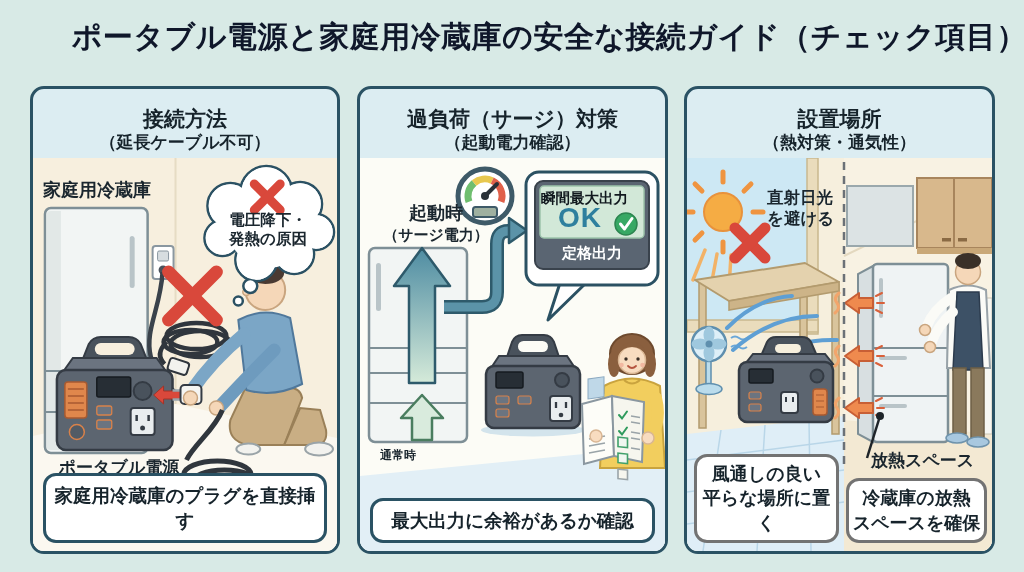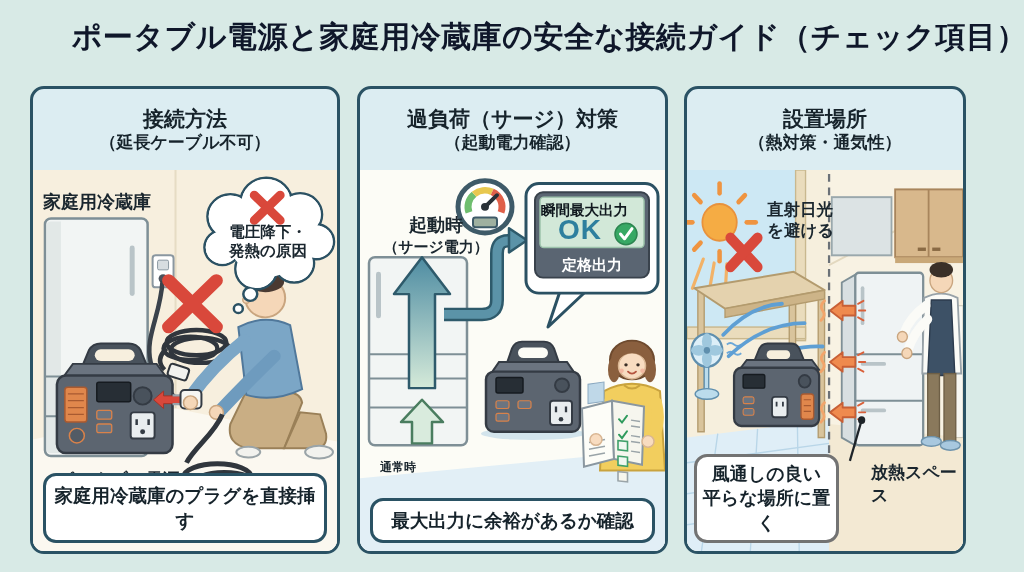--- a/index.html
+++ b/index.html
@@ -4,25 +4,25 @@
 <style>
   html,body{margin:0;padding:0;background:#D8EAE6;}
   .stage{position:relative;width:1024px;height:572px;background:#D8EAE6;overflow:hidden;
          font-family:"Liberation Sans",sans-serif;}
   .title{position:absolute;top:14px;left:0;width:100%;text-align:right;margin:3px;
          font-size:30px;font-weight:bold;color:#0f172a;letter-spacing:.5px;}
   .panel{position:absolute;top:86px;height:468px;background:#DCEDF2;border:3px solid #2A5264;
          border-radius:14px;box-sizing:border-box;overflow:hidden;}
   #panel1{left:30px;width:310px}
   #panel2{left:357px;width:311px}
-  #panel3{left:684px;width:282px}
+  #panel3{left:684px;width:311px}
   .panel-header{height:69px;padding-top:16px;text-align:center;color:#16232B;box-sizing:border-box;}
   .ph1{font-size:21px;font-weight:bold;line-height:1.35}
   .ph2{font-size:17px;font-weight:bold;line-height:1.2}
-  .scene{position:absolute;left:0;top:69px;right:0;bottom:0;margin-top:12px;}
+  .scene{position:absolute;left:0;top:69px;right:0;bottom:0;}
   .scene svg{position:absolute;left:0;top:0;width:100%;height:100%;display:block;}
   .lbl{position:absolute;font-weight:bold;color:#1A262E;z-index:3;}
   .lbl span{display:block}
   .l-fridge{left:10px;top:20px;font-size:18px}
   .l-thought{left:177px;top:52px;width:116px;text-align:center;font-size:15.5px;line-height:1.25}
   .l-power{left:16px;top:299px;width:140px;text-align:center;font-size:17px;line-height:1.3}
   .l-surge{left:20px;top:44px;width:112px;text-align:center;line-height:1.3}
   .l-surge .big{font-size:18px}.l-surge .small{font-size:15px}
   .l-btitle{left:181px;top:31px;width:102px;text-align:left;font-size:14.5px;color:#10181E}
   .l-bok{left:181px;top:44px;width:78px;text-align:center;font-size:28px;color:#2E7F9E;letter-spacing:1px}
@@ -411,14 +411,18 @@
       <div class="lbl l-sun">
         <span>直射日光</span>
         <span>を避ける</span>
       </div>
       <div class="lbl l-heat">放熱スペース</div>
     </div>
     <div class="callout-half" id="callout3a">
       <span>風通しの良い</span>
       <span>平らな場所に置く</span>
     </div>
+    <div class="callout-half" id="callout3b">
+      <span>冷蔵庫の放熱</span>
+      <span>スペースを確保</span>
+    </div>
   </section>
 </div>
 
 </body></html>

